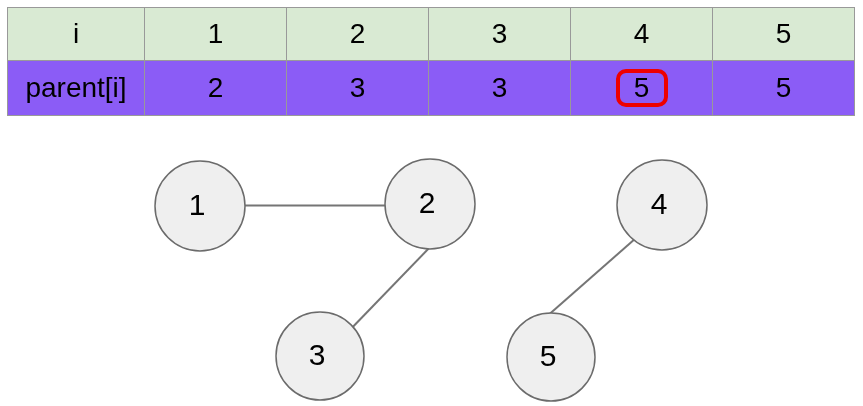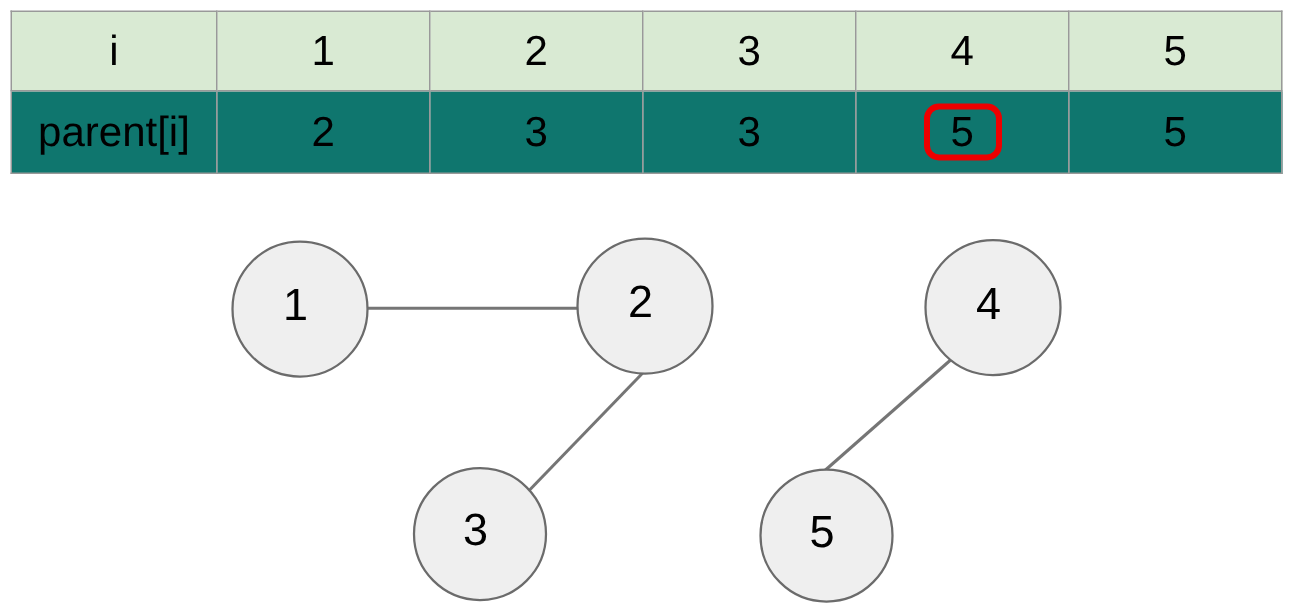--- a/index.html
+++ b/index.html
@@ -29,21 +29,21 @@
     vertical-align: middle;
     font-size: 28px;
     color: #000000;
     padding: 0;
   }
   .parent-table .row-header td {
     background: #d9ead3;
     height: 52px;
   }
   .parent-table .row-body td {
-    background: #0f766e;
+    background: #8b5cf6;
     height: 54px;
   }
   .parent-table td.label-col {
     width: 136px;
   }
   .cell-flex {
     display: flex;
     align-items: center;
     justify-content: center;
     width: 100%;

